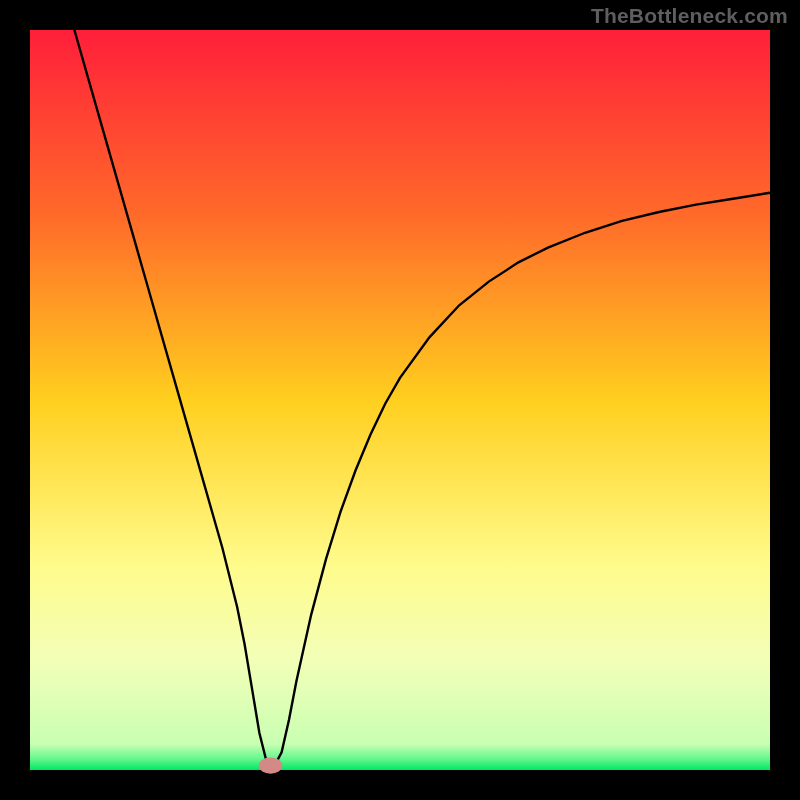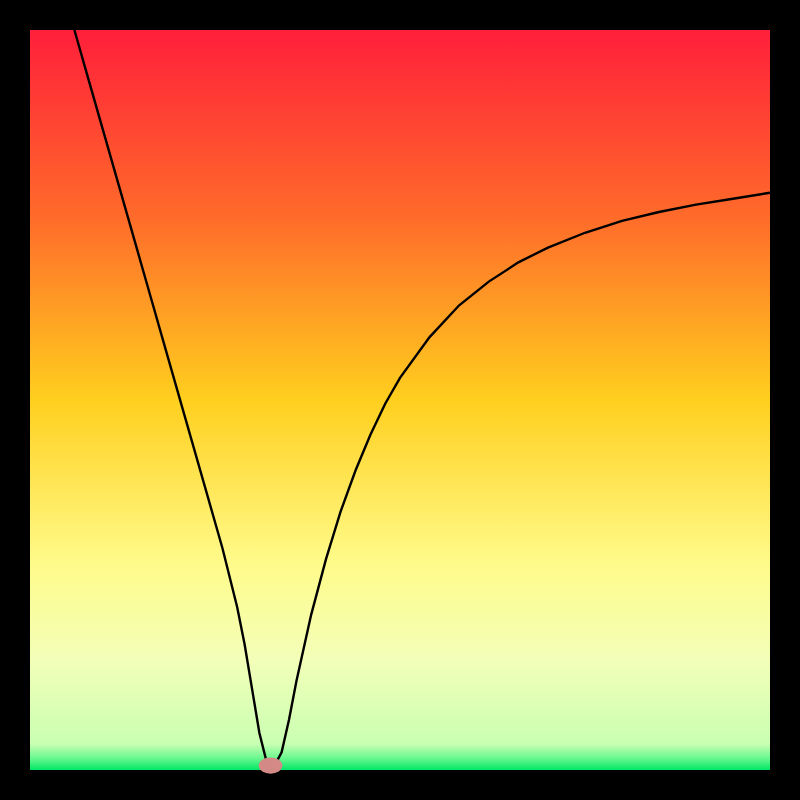--- a/index.html
+++ b/index.html
@@ -26,20 +26,21 @@
     letter-spacing: 0.2px;
     z-index: 5;
     user-select: none;
   }
   svg { display: block; }
 </style>
 </head>
 <body>
 
 <div class="stage">
+  <div class="watermark">TheBottleneck.com</div>
   <svg id="chart-svg" width="800" height="800">
     <defs>
       <linearGradient id="bg-grad" x1="0" y1="0" x2="0" y2="1">
           <stop offset="0%" stop-color="#ff1f3a"></stop>
           <stop offset="25%" stop-color="#ff6a2a"></stop>
           <stop offset="50%" stop-color="#ffcf1e"></stop>
           <stop offset="72%" stop-color="#fffb8a"></stop>
           <stop offset="85%" stop-color="#f3ffb8"></stop>
           <stop offset="96.5%" stop-color="#c9ffb2"></stop>
           <stop offset="98.5%" stop-color="#63f78d"></stop>

